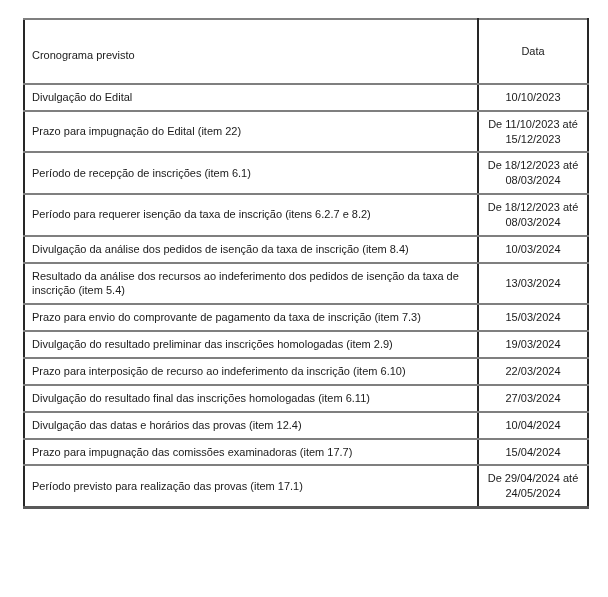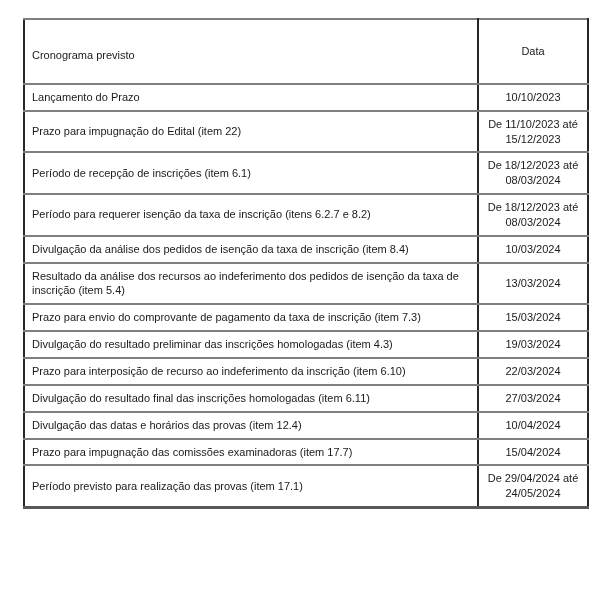--- a/index.html
+++ b/index.html
@@ -75,21 +75,21 @@
       <col class="col-date">
     </colgroup>
     <thead>
       <tr>
         <th class="event-head">Cronograma previsto</th>
         <th class="date-head">Data</th>
       </tr>
     </thead>
     <tbody>
         <tr class="schedule-row">
-    <td class="event-cell">Lançamento do Prazo</td>
+    <td class="event-cell">Divulgação do Edital</td>
     <td class="date-cell">10/10/2023</td>
   </tr>
         <tr class="schedule-row">
     <td class="event-cell">Prazo para impugnação do Edital (item 22)</td>
     <td class="date-cell">De 11/10/2023 até 15/12/2023</td>
   </tr>
         <tr class="schedule-row">
     <td class="event-cell">Período de recepção de inscrições (item 6.1)</td>
     <td class="date-cell">De 18/12/2023 até 08/03/2024</td>
   </tr>
@@ -103,21 +103,21 @@
   </tr>
         <tr class="schedule-row">
     <td class="event-cell">Resultado da análise dos recursos ao indeferimento dos pedidos de isenção da taxa de inscrição (item 5.4)</td>
     <td class="date-cell">13/03/2024</td>
   </tr>
         <tr class="schedule-row">
     <td class="event-cell">Prazo para envio do comprovante de pagamento da taxa de inscrição (item 7.3)</td>
     <td class="date-cell">15/03/2024</td>
   </tr>
         <tr class="schedule-row">
-    <td class="event-cell">Divulgação do resultado preliminar das inscrições homologadas (item 4.3)</td>
+    <td class="event-cell">Divulgação do resultado preliminar das inscrições homologadas (item 2.9)</td>
     <td class="date-cell">19/03/2024</td>
   </tr>
         <tr class="schedule-row">
     <td class="event-cell">Prazo para interposição de recurso ao indeferimento da inscrição (item 6.10)</td>
     <td class="date-cell">22/03/2024</td>
   </tr>
         <tr class="schedule-row">
     <td class="event-cell">Divulgação do resultado final das inscrições homologadas (item 6.11)</td>
     <td class="date-cell">27/03/2024</td>
   </tr>

